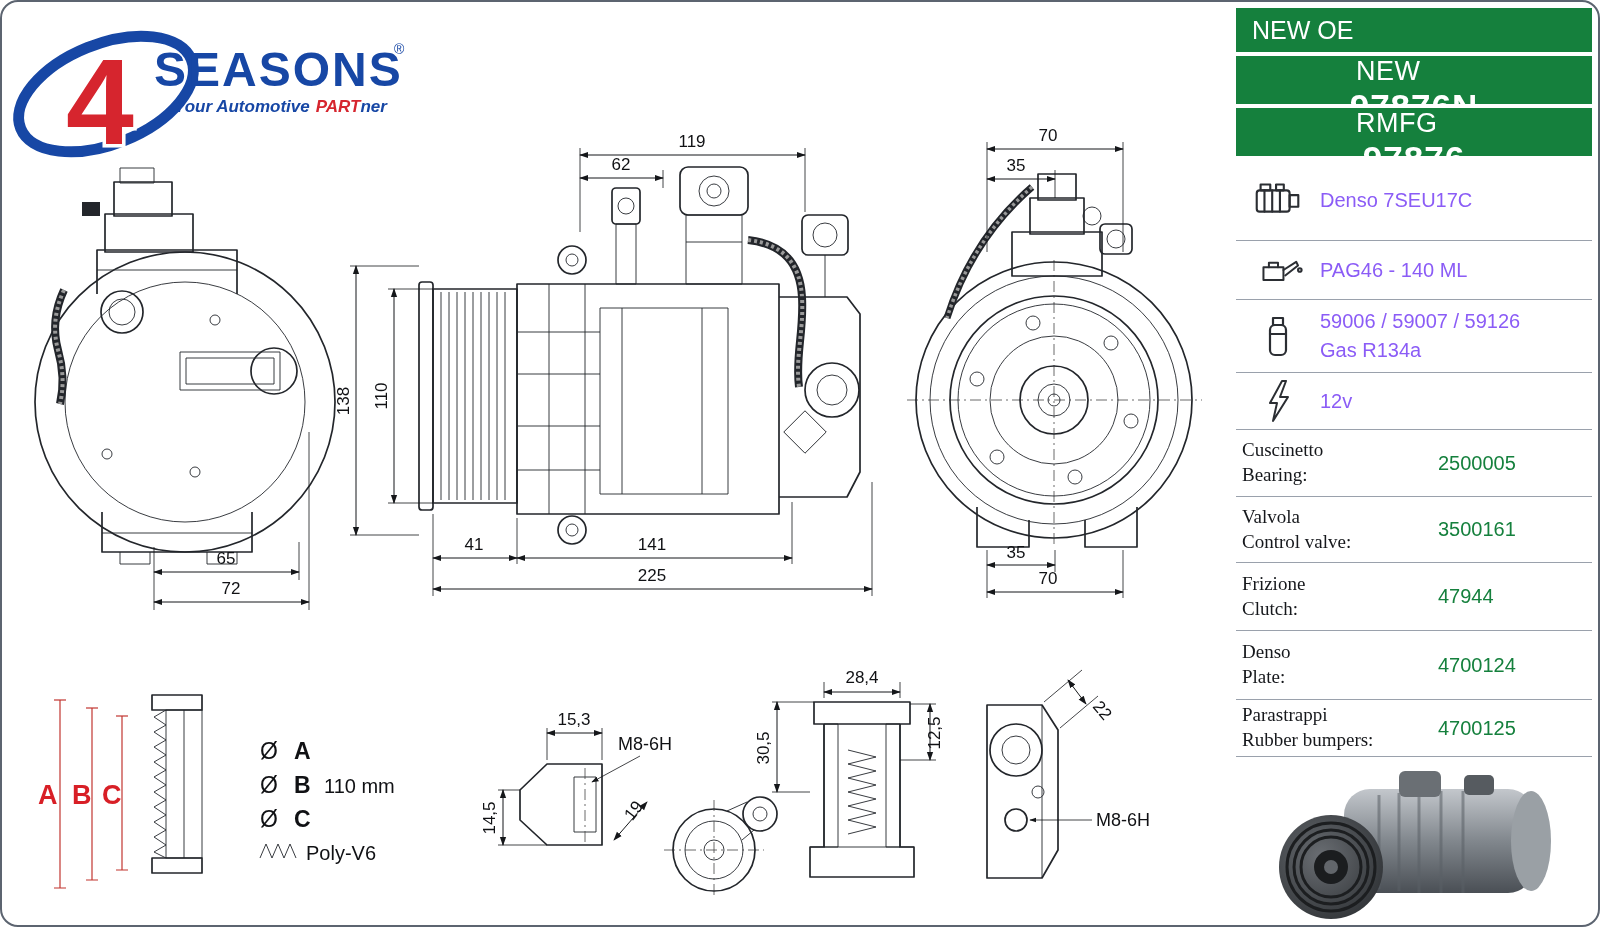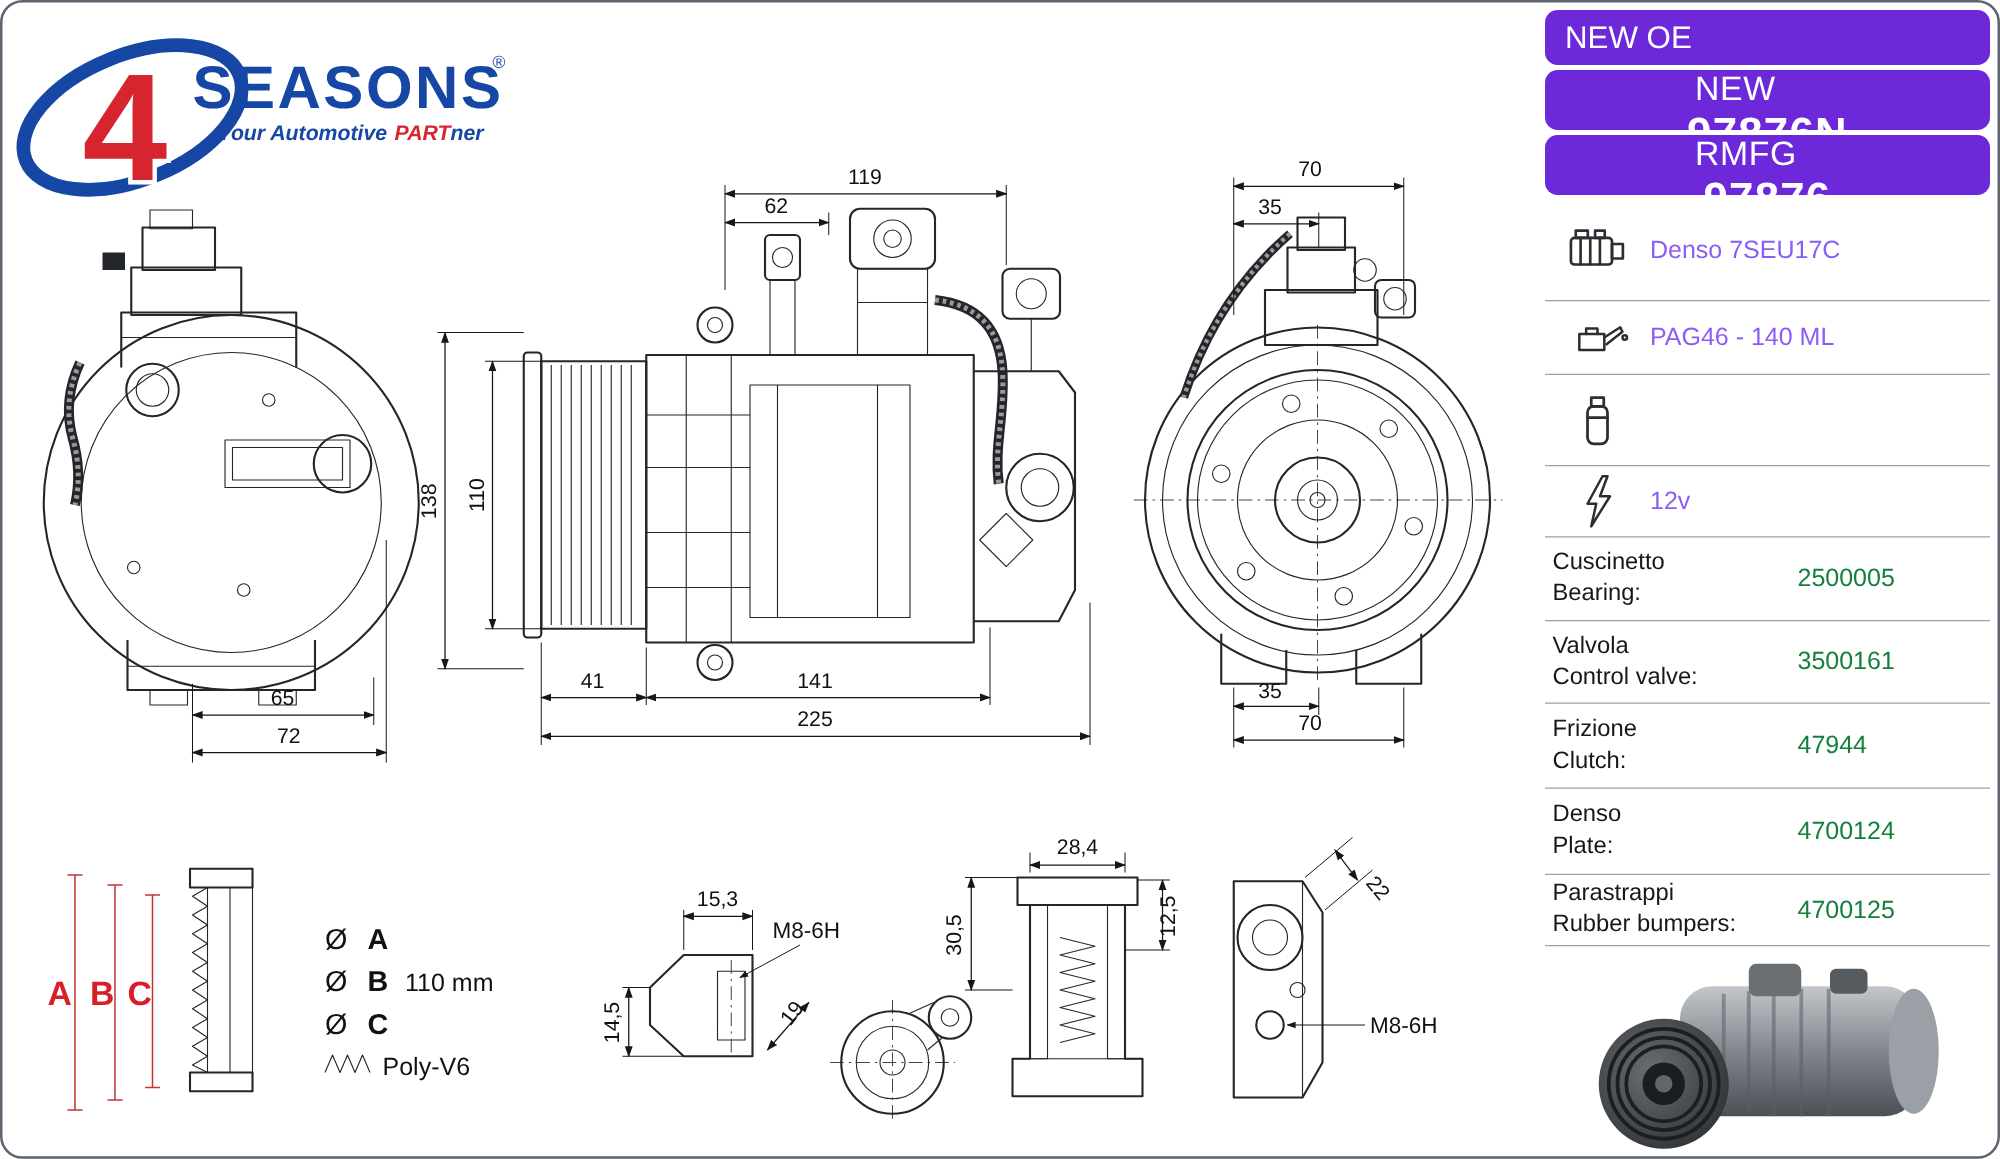--- a/index.html
+++ b/index.html
@@ -1,31 +1,31 @@
 <!DOCTYPE html>
 <html><head>
 <meta charset="utf-8">
 <style>
   html,body{margin:0;padding:0;width:1600px;height:927px;background:#fff;font-family:"Liberation Sans",sans-serif;}
   .page{position:absolute;left:0;top:0;width:1600px;height:927px;box-sizing:border-box;border:2px solid #5c6470;border-radius:18px;background:#fff;overflow:hidden;}
   .drawing-svg{position:absolute;left:0;top:0;width:1235px;height:927px;}
 
   
   .sidebar{position:absolute;top:6px;right:6px;width:356px;height:913px;display:flex;flex-direction:column;}
-  .hdr{background:#6d28d9;color:#fff;border-radius:10px;display:flex;align-items:center;padding:0 16px;margin-bottom:4px;flex:none;}
+  .hdr{background:#15803d;color:#fff;border-radius:0;display:flex;align-items:center;padding:0 16px;margin-bottom:4px;flex:none;}
   .hdr-oe{height:44px;font-size:25px;}
   .hdr-num{height:48px;flex-direction:column;}
   .hdr-key{font-size:27px;width:116px;letter-spacing:.5px;}
   .hdr-val{font-size:35px;font-weight:bold;letter-spacing:1px;}
   .spec-row{display:flex;align-items:center;border-bottom:1.5px solid #9aa1ac;flex:none;}
   .spec-icon{width:84px;display:flex;justify-content:center;flex:none;}
   .spec-text{font-size:20px;color:#8b5cf6;line-height:1.45;}
   .spec-text div:empty{display:none;}
   .part-row{display:flex;align-items:center;border-bottom:1.5px solid #9aa1ac;padding:0 6px;flex:none;}
-  .part-label{flex:1;font-size:19px;color:#16181c;line-height:1.3;}
+  .part-label{flex:1;font-size:19px;color:#16181c;line-height:1.3;font-family:Liberation Serif, serif;}
   .part-value{width:148px;font-size:20px;color:#15803d;flex:none;}
   .photo-box{flex:1;display:flex;align-items:center;justify-content:center;}
   .ic{fill:none;stroke:#2b2e33;stroke-width:2.2;stroke-linejoin:round;stroke-linecap:round;}
 
   
   .ln{fill:none;stroke:#23262b;stroke-width:1.7;stroke-linejoin:round;}
   .ln2{fill:none;stroke:#23262b;stroke-width:0.9;stroke-linejoin:round;}
   .dim{stroke:#15171a;stroke-width:1;fill:none;}
   .ext{stroke:#15171a;stroke-width:0.8;fill:none;}
   .center{stroke:#444;stroke-width:0.8;fill:none;stroke-dasharray:11 4 2 4;}
@@ -399,20 +399,24 @@
     </div>
 
     <div class="spec-row" style="height:72px">
       <span class="spec-icon">
         <svg width="44" height="50" viewBox="0 0 44 50">
             <rect x="14" y="14" width="16" height="30" rx="5" class="ic"></rect>
             <rect x="17" y="7" width="10" height="7" class="ic"></rect>
             <line x1="14" y1="23" x2="30" y2="23" class="ic"></line>
           </svg>
       </span>
+      <span class="spec-text">
+          <div>59006 / 59007 / 59126</div>
+          <div>Gas R134a</div>
+        </span>
     </div>
 
     <div class="spec-row" style="height:56px">
       <span class="spec-icon">
         <svg width="36" height="44" viewBox="0 0 36 44">
             <path d="M22 2 L10 24 L17 24 L13 42 L28 18 L20 18 L26 2 Z" fill="none" stroke="#2b2e33" stroke-width="2" stroke-linejoin="round"></path>
           </svg>
       </span>
       <span class="spec-text">
           <div>12v</div>

